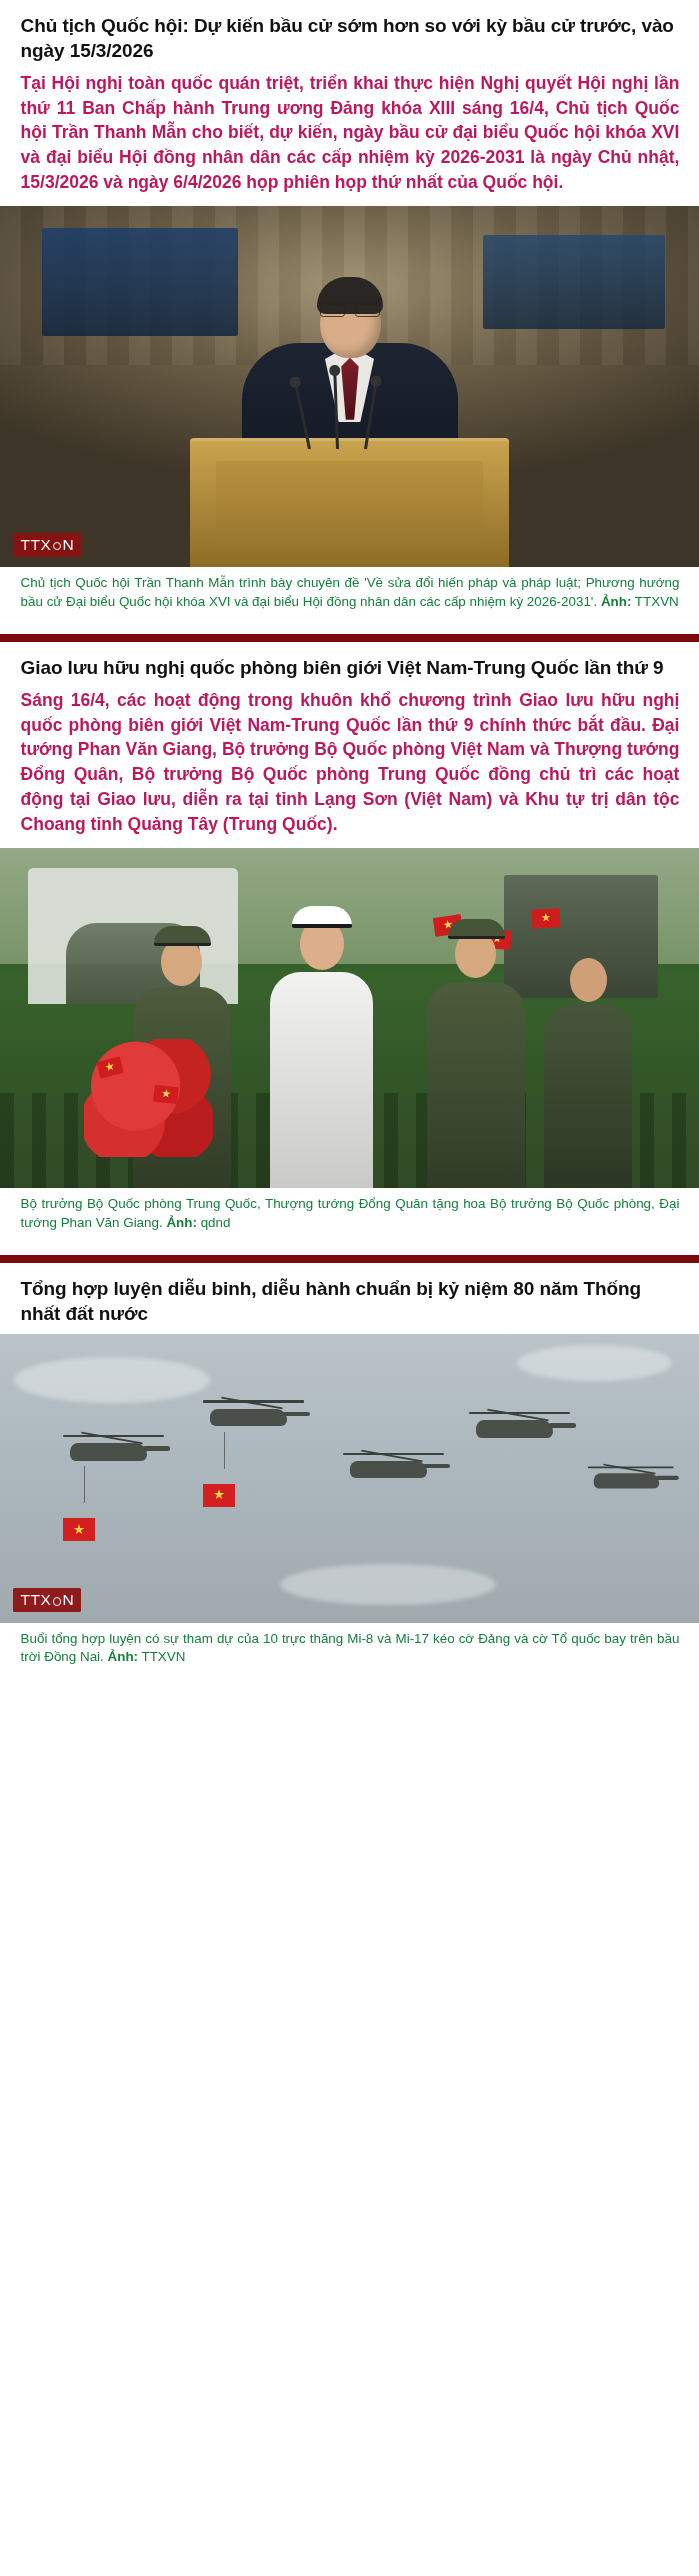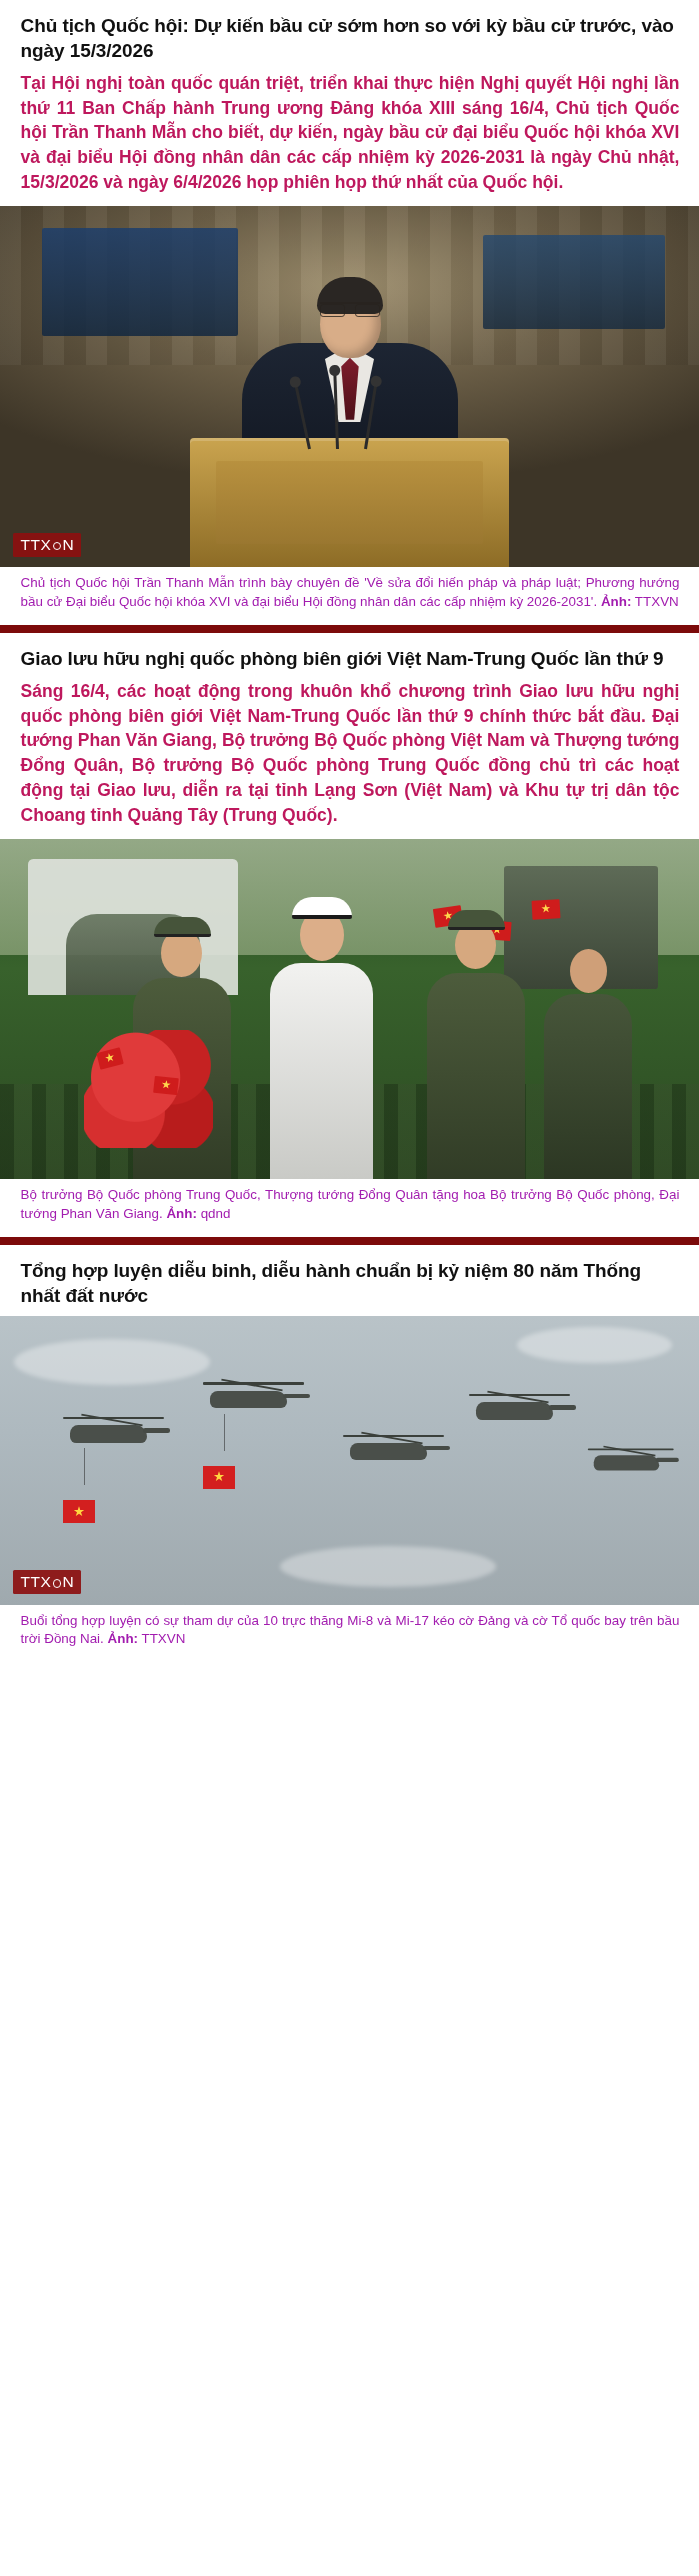--- a/index.html
+++ b/index.html
@@ -16,21 +16,21 @@
   .page {
     width: 700px;
     background: #ffffff;
     display: flex;
     flex-direction: column;
   }
   .story {
     width: 100%;
     background: #ffffff;
     position: relative;
-    padding-bottom: 0;
+    padding-bottom: 9px;
   }
   .story-inner {
     padding: 13.4px 20.6px 0 20.6px;
   }
   .headline {
     font-size: 19px;
     line-height: 1.32;
     font-weight: bold;
     color: #111111;
     margin: 0 0 7.2px 0;
@@ -45,21 +45,21 @@
     font-weight: bold;
   }
   .photo {
     width: 100%;
     position: relative;
     overflow: hidden;
   }
   .caption {
     font-size: 13.4px;
     line-height: 1.38;
-    color: #a21caf;
+    color: #15803d;
     padding: 7.2px 20.6px 13.4px 20.6px;
     text-align: justify;
   }
   .caption b { font-weight: bold; }
   .divider {
     width: 100%;
     height: 8.2px;
     background: #7c0a0a;
   }
 

